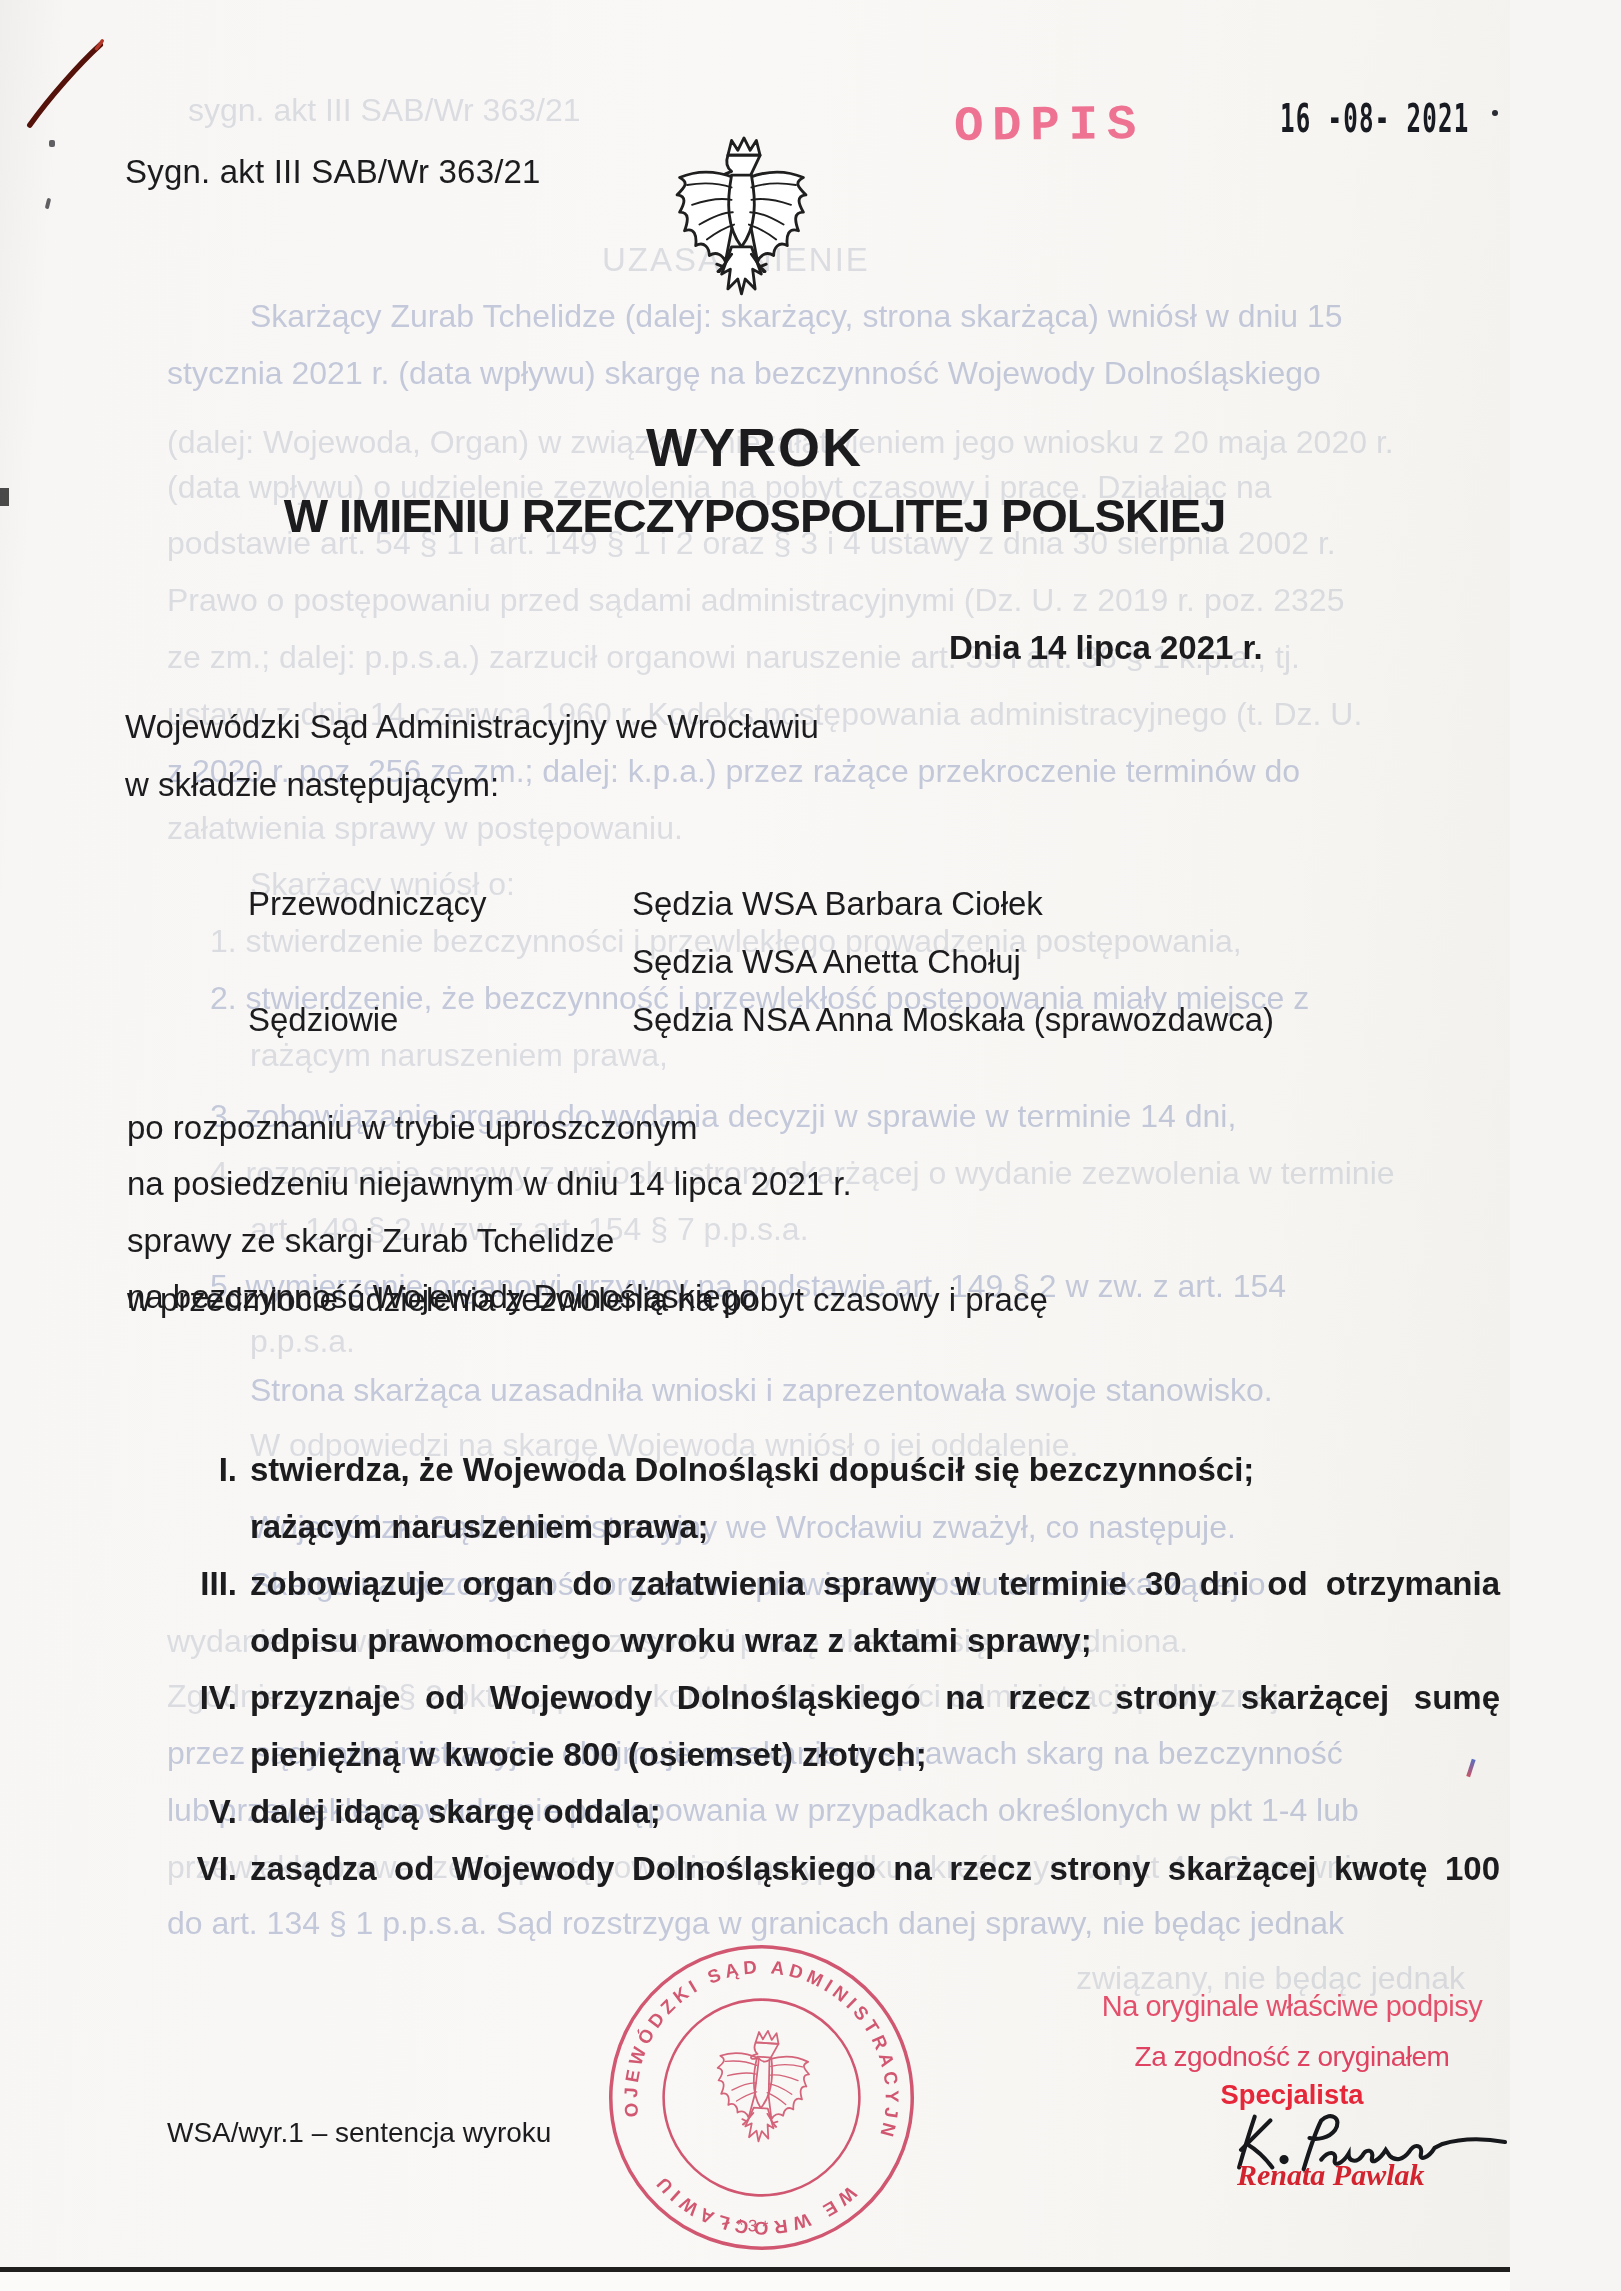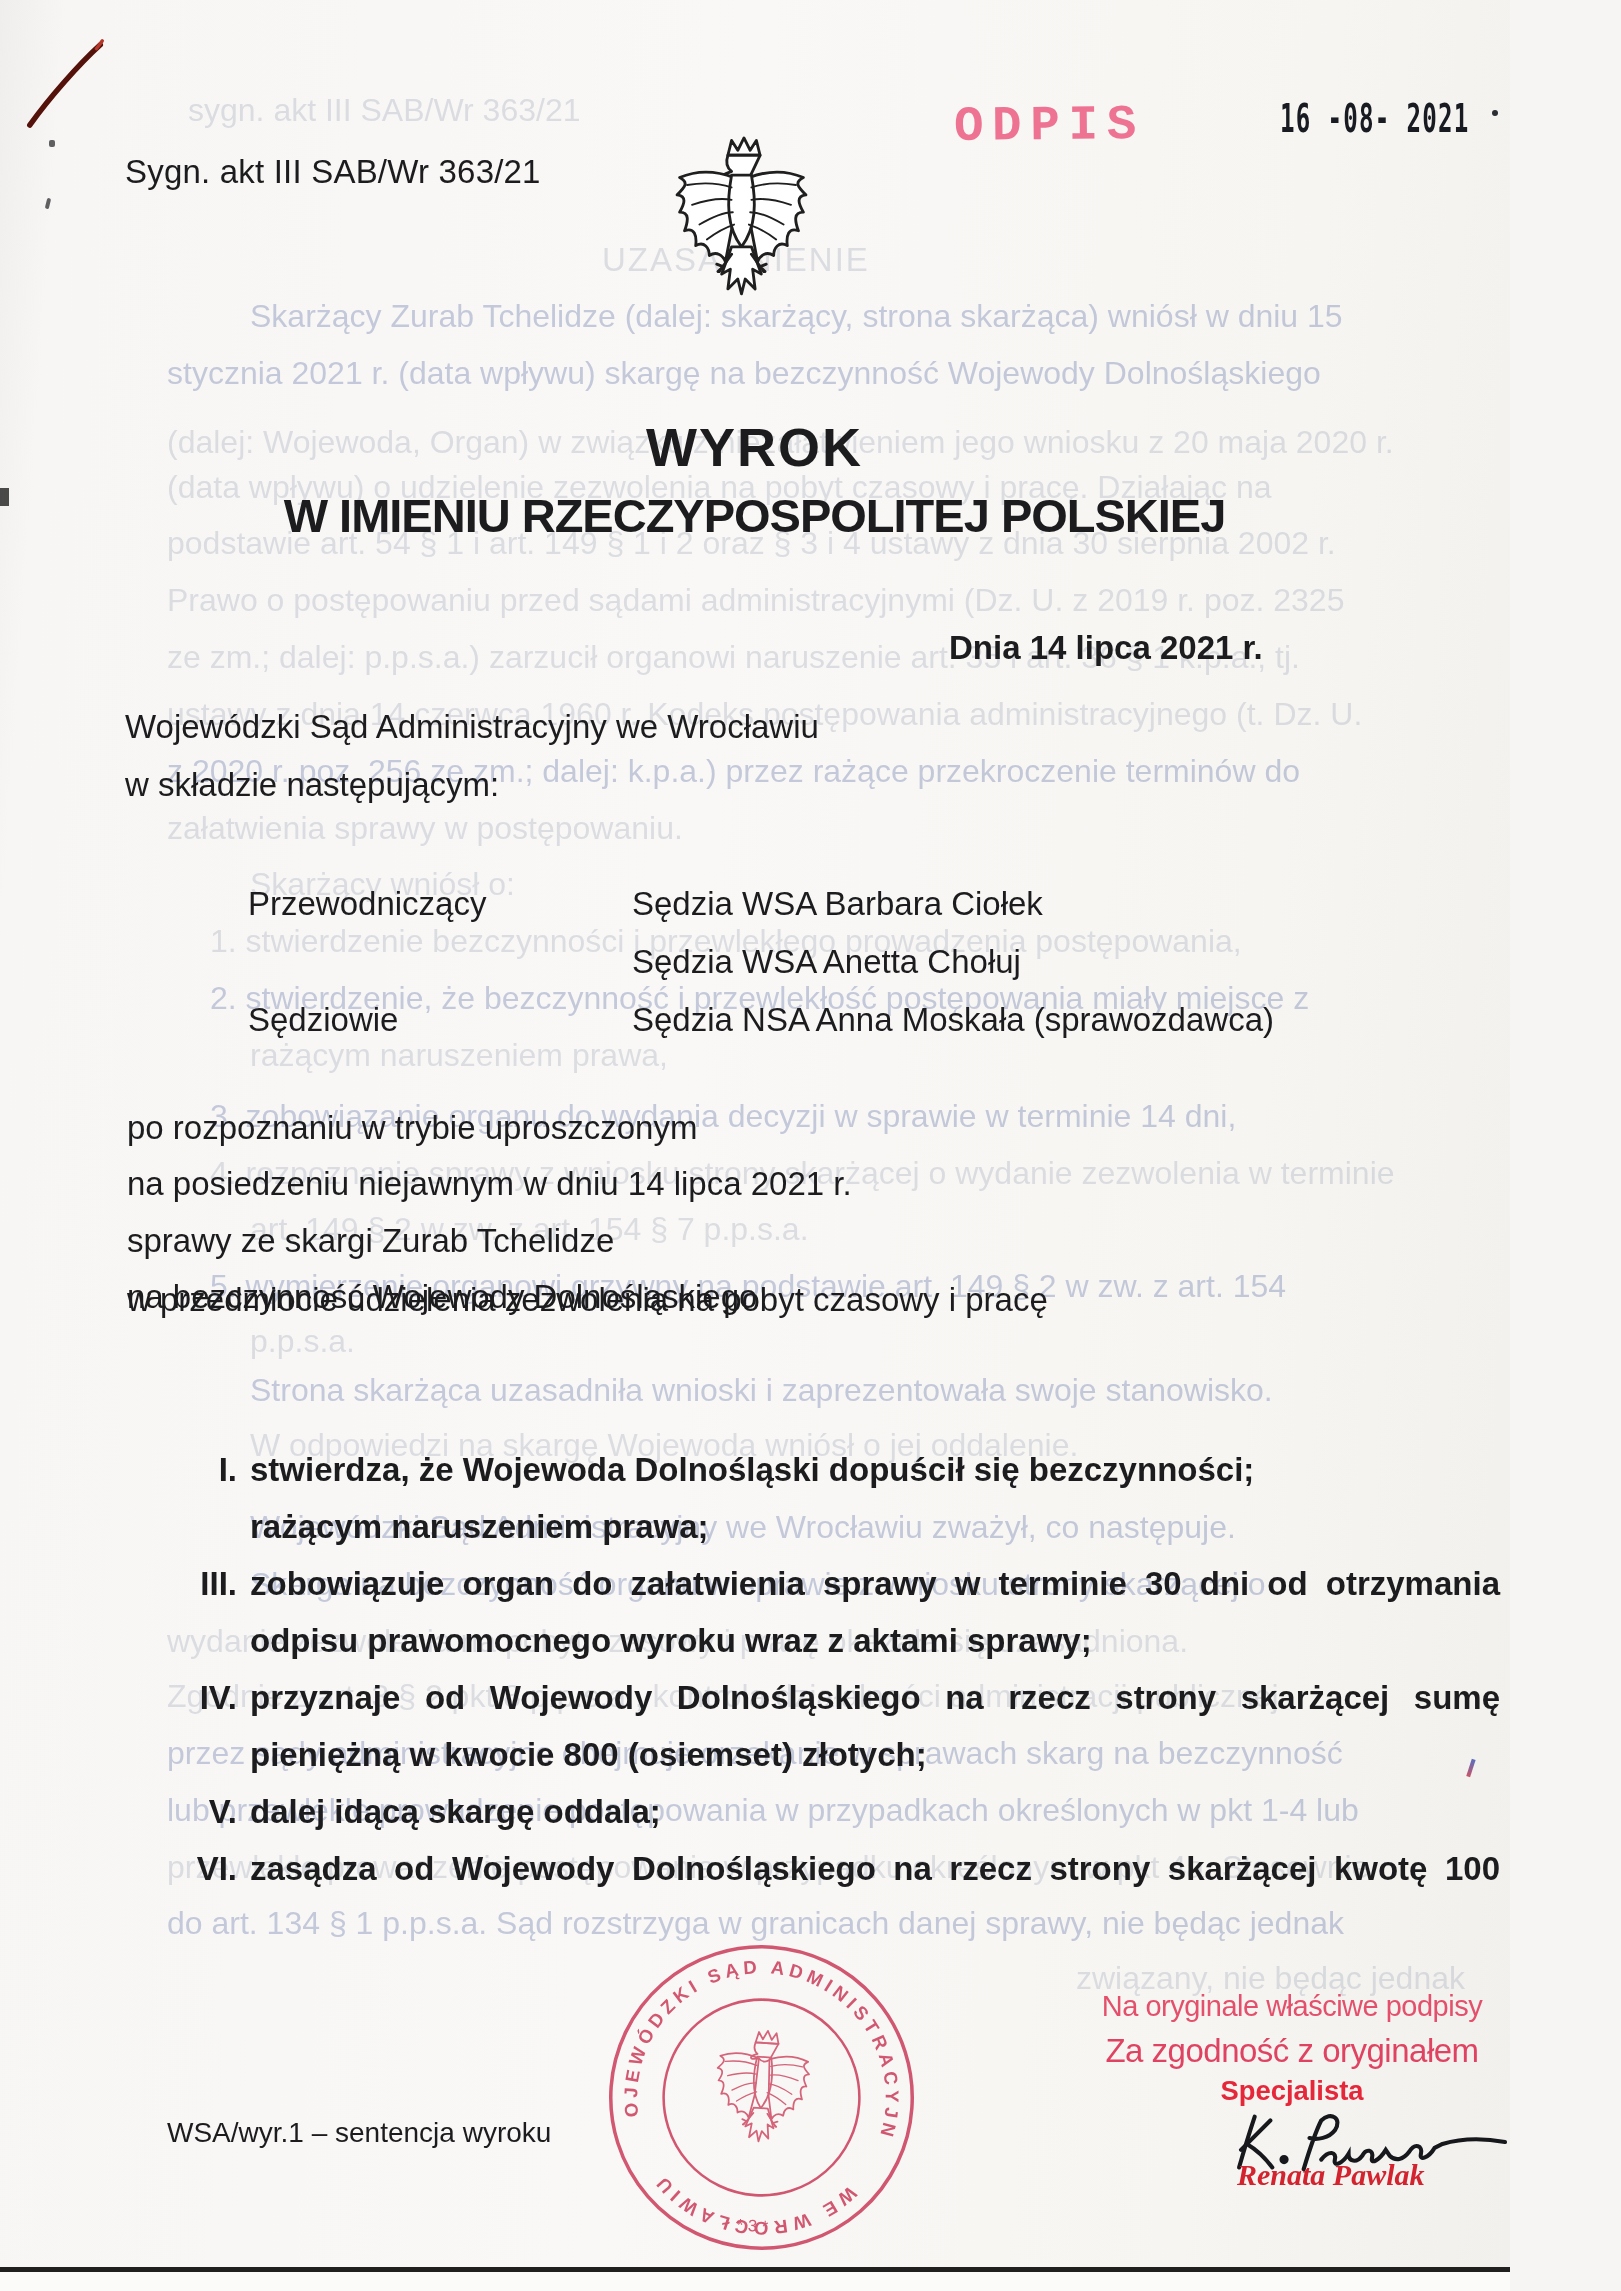--- a/index.html
+++ b/index.html
@@ -30,21 +30,21 @@
   .rt{display:block;margin-left:123px;width:1250px;font-weight:bold;font-size:33px;}
   .just{text-align:justify;text-align-last:justify;}
   
   .g{position:absolute;font-size:32px;color:#98a1b4;opacity:.30;filter:blur(0.6px);white-space:nowrap;}
   .g.hl{opacity:.46;color:#8793bb;}
   
   .form-ref{left:167px;top:2117px;font-size:28px;}
   .seal{position:absolute;left:600px;top:1936px;width:323px;height:323px;opacity:.82;mix-blend-mode:multiply;transform:rotate(4deg);}
   .cert{position:absolute;left:1086px;top:1992px;width:412px;text-align:center;line-height:1.0;}
   .cert .l1{font-size:29px;color:#e4506b;letter-spacing:-0.5px;}
-  .cert .l2{font-size:33px;color:#df4361;margin-top:13px;letter-spacing:-0.5px;}
+  .cert .l2{font-size:28px;color:#df4361;margin-top:22px;letter-spacing:-0.5px;}
   .cert .l3{font-size:27.4px;color:#e6273a;font-weight:bold;margin-top:9.8px;}
   .sig{position:absolute;left:1227px;top:2099px;width:294px;height:88px;}
   .signed-name{left:1237px;top:2158px;font-family:"Liberation Serif","DejaVu Serif",serif;
                font-style:italic;font-weight:bold;font-size:30px;color:#d2232f;}
   .bottom-line{position:absolute;left:0;top:2267px;width:1621px;height:4.9px;background:#20201e;}
   .bottom-strip{position:absolute;left:0;top:2272px;width:1621px;height:19.6px;background:#fbfbf9;}
   .pen-mark{position:absolute;left:17.6px;top:29px;width:98px;height:108px;}
   .speck{position:absolute;background:#3a3a3c;border-radius:2px;opacity:.8;}
   .edge-notch{position:absolute;left:0;top:488px;width:8.8px;height:17.6px;background:#2c2c2c;opacity:.85;}
   .blue-tick{position:absolute;left:1469px;top:1759px;width:3.9px;height:17.6px;

